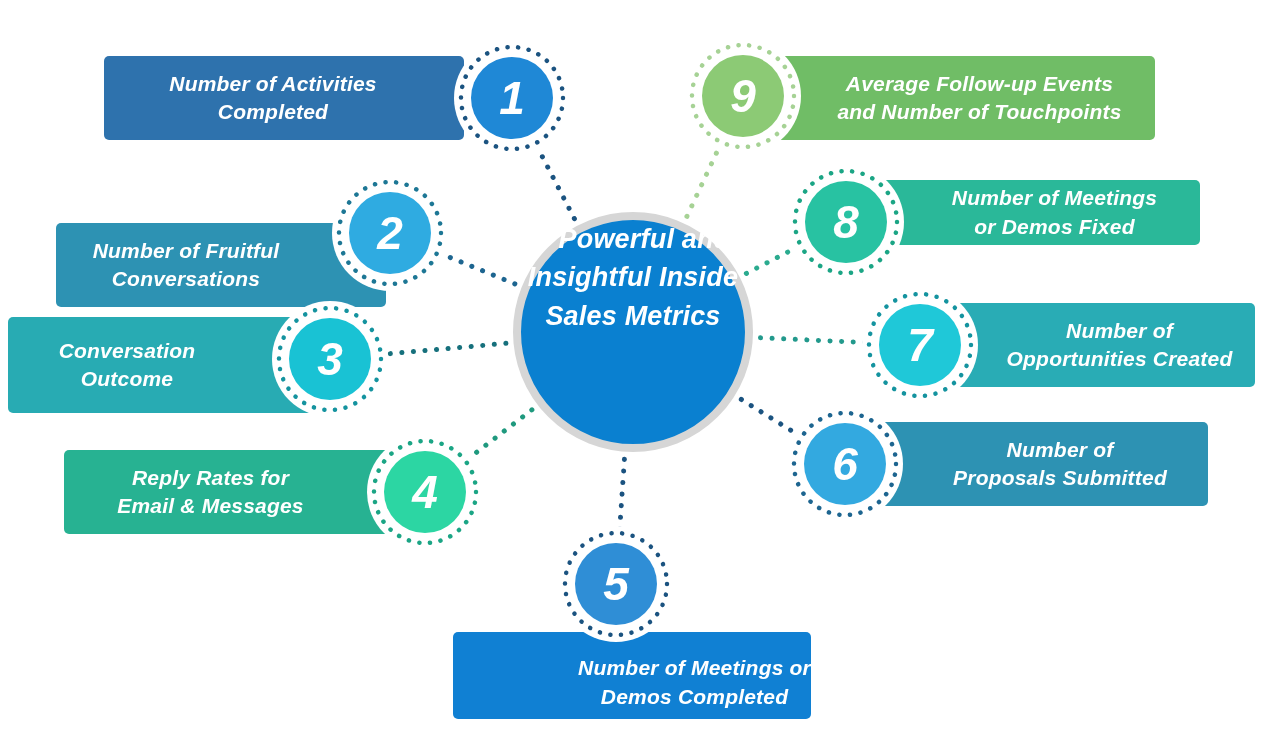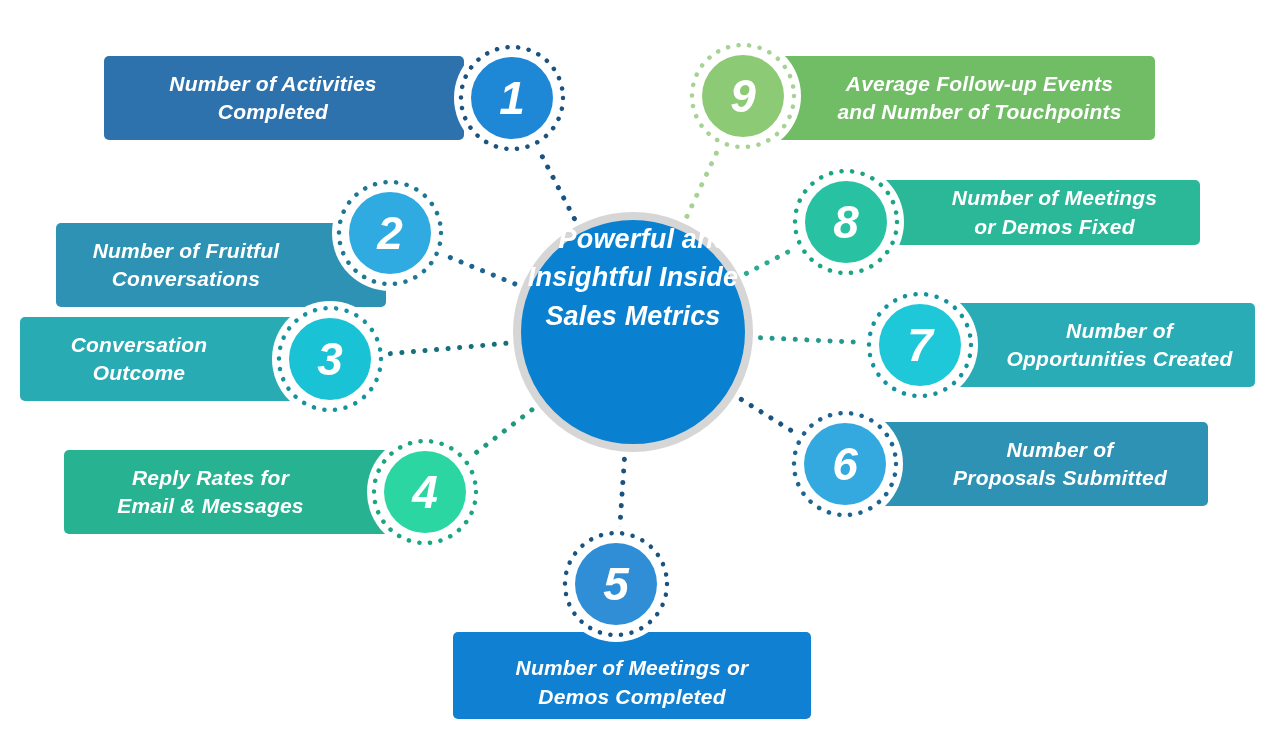--- a/index.html
+++ b/index.html
@@ -22,21 +22,21 @@
   .node svg{position:absolute;left:0;top:0;}
   .num{
     position:absolute;inset:0;display:flex;align-items:center;justify-content:center;
     color:#ffffff;font-size:46px;font-weight:bold;
   }
   
   .i1 .bar{left:104px;top:56px;width:360px;height:84px;padding-right:22px;}
   .i1 .node{left:452px;top:38px;}
   .i2 .bar{left:56px;top:191px;width:330px;height:84px;padding-right:70px;margin-top:32px;}
   .i2 .node{left:330px;top:173px;}
-  .i3 .bar{left:20px;top:317px;width:316px;height:84px;padding-right:78px;}
+  .i3 .bar{left:8px;top:317px;width:316px;height:96px;padding-right:78px;}
   .i3 .node{left:270px;top:299px;}
   .i4 .bar{left:64px;top:450px;width:365px;height:84px;padding-right:72px;align-items:center;}
   .i4 .node{left:365px;top:432px;}
   .i5 .bar{left:453px;top:632px;width:358px;height:87px;padding-top:14px;}
   .i5 .node{left:556px;top:524px;}
   .i6 .bar{left:846px;top:422px;width:362px;height:84px;padding-left:66px;}
   .i6 .node{left:785px;top:404px;}
   .i7 .bar{left:922px;top:303px;width:333px;height:84px;padding-left:62px;}
   .i7 .node{left:860px;top:285px;}
   .i8 .bar{left:847px;top:180px;width:353px;height:65px;padding-left:62px;}
@@ -131,21 +131,21 @@
       <svg width="120" height="120" viewBox="0 0 120 120">
         <circle cx="60" cy="60" r="58" fill="#ffffff"></circle>
         <circle class="ring" cx="60" cy="60" r="51" fill="none" stroke-width="4.5" stroke-dasharray="0.1 10.6" stroke-linecap="round" stroke="#1ba585"></circle>
         <circle class="fill" cx="60" cy="60" r="41" fill="#2cd6a3"></circle>
       </svg>
       <span class="num">4</span>
     </div>
   </div>
 
   <div class="item i5">
-    <div class="bar" style="background: rgb(16, 128, 211);">
+    <div class="bar" style="background: rgb(16, 128, 211); justify-content: flex-end;">
         <span>Number of Meetings or
 Demos Completed</span>
       </div>
     <div class="node">
       <svg width="120" height="120" viewBox="0 0 120 120">
         <circle cx="60" cy="60" r="58" fill="#ffffff"></circle>
         <circle class="ring" cx="60" cy="60" r="51" fill="none" stroke-width="4.5" stroke-dasharray="0.1 10.6" stroke-linecap="round" stroke="#1b5380"></circle>
         <circle class="fill" cx="60" cy="60" r="41" fill="#2f8ed6"></circle>
       </svg>
       <span class="num">5</span>

